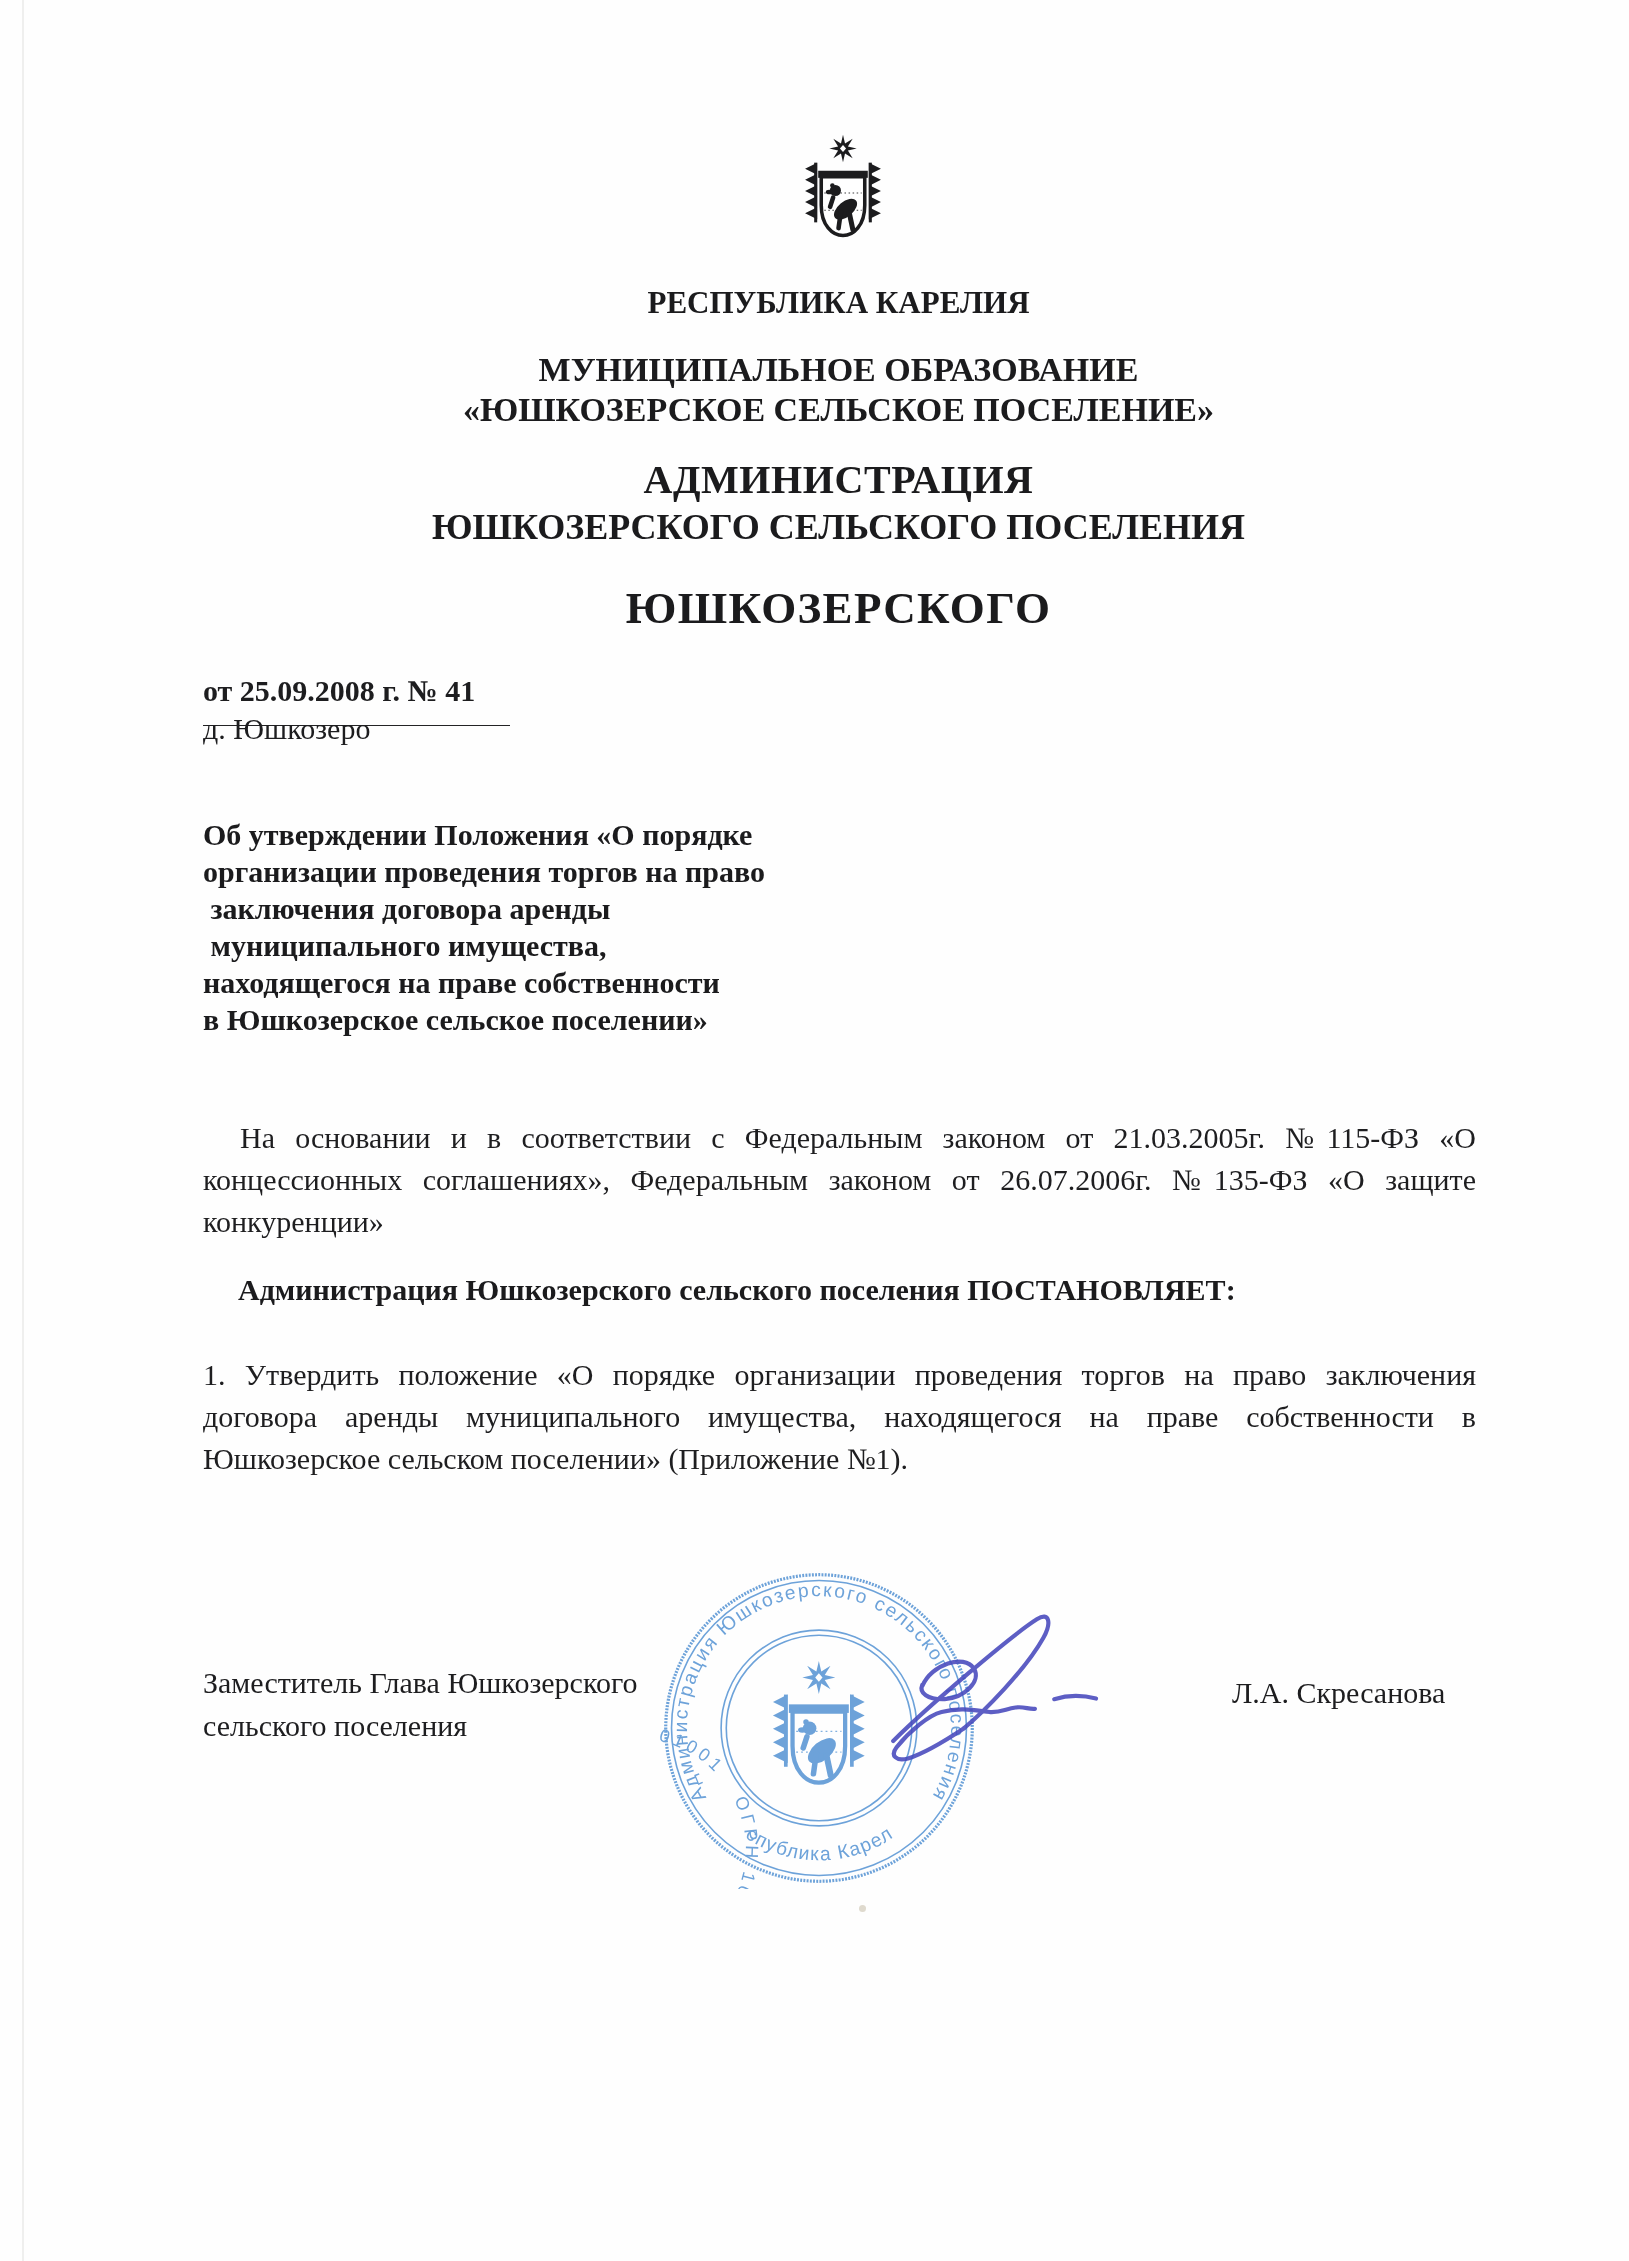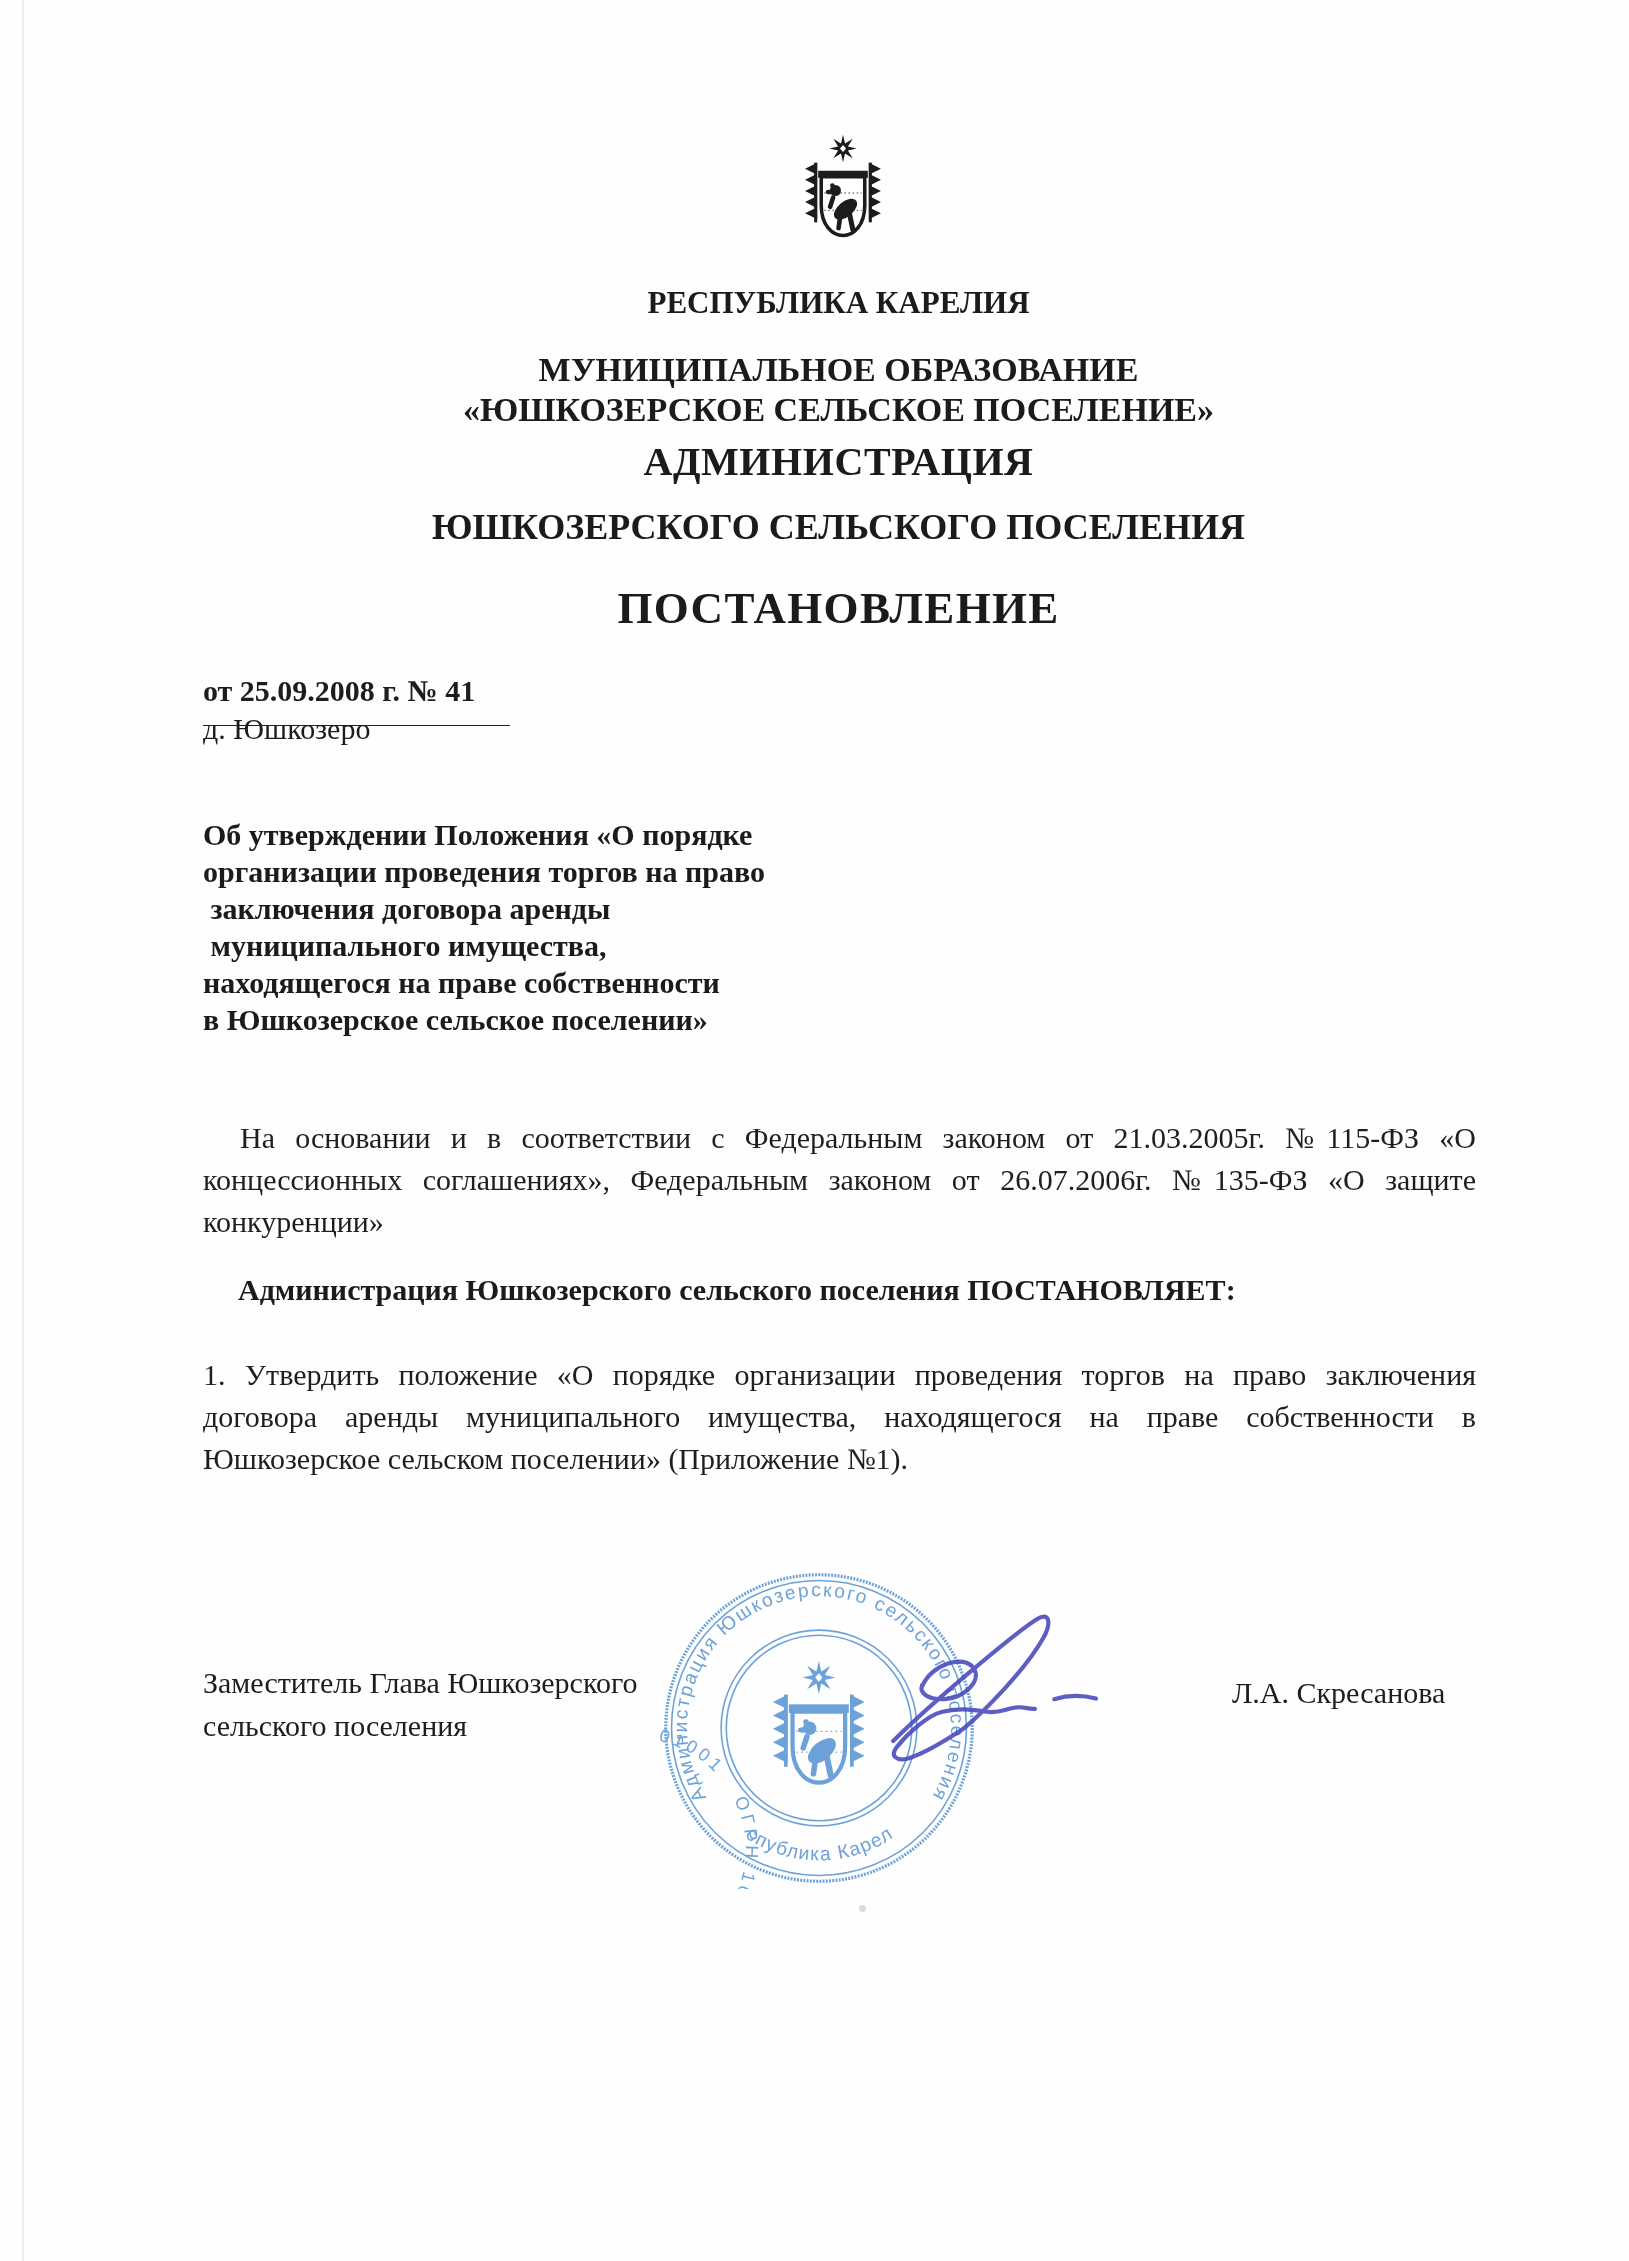--- a/index.html
+++ b/index.html
@@ -13,21 +13,21 @@
   }
   .abs{position:absolute;}
   .centered{left:0;right:0;text-align:center;padding-left:47px;}
   .hdr{font-weight:bold;color:#1b1b1d;}
   .prewrap{white-space:pre-wrap;}
   .body-text{font-size:30px;line-height:42px;color:#1e1e20;}
   .justify{text-align:justify;}
   #hdr-republic{top:285px;font-size:31px;}
   #hdr-mun1{top:351px;font-size:34px;}
   #hdr-mun2{top:391px;font-size:34px;}
-  #hdr-adm1{top:438px;font-size:40px;letter-spacing:0.6px;}
+  #hdr-adm1{top:456px;font-size:40px;letter-spacing:0.6px;}
   #hdr-adm2{top:506px;font-size:36px;}
   #doc-type{top:582px;font-size:45px;letter-spacing:1.3px;}
   #date-line{top:674px;left:203px;font-size:30px;}
   #date-line span{border-bottom:1.9px solid #232325;padding-right:35px;display:inline-block;padding-bottom:17px;font-weight:bold;}
   #place-line{top:712px;left:203px;font-size:30px;}
   #subject{top:816px;left:203px;font-size:30px;font-weight:bold;line-height:37px;color:#1b1b1d;}
   #preamble{top:1117px;left:203px;width:1273px;text-indent:37px;}
   #resolves{top:1273px;left:203px;width:1273px;text-indent:35px;font-weight:bold;font-size:30px;color:#1b1b1d;}
   #item1{top:1354px;left:203px;width:1273px;}
   #sig-title{top:1636px;left:203px;font-size:30px;line-height:43px;margin-top:25px;}
@@ -74,21 +74,21 @@
     </g>
   </defs>
   <use href="#emblem" xlink:href="#emblem" style="color:#1c1c1e"></use>
 </svg>
 
 <div id="hdr-republic" class="abs centered hdr">РЕСПУБЛИКА КАРЕЛИЯ</div>
 <div id="hdr-mun1" class="abs centered hdr">МУНИЦИПАЛЬНОЕ ОБРАЗОВАНИЕ</div>
 <div id="hdr-mun2" class="abs centered hdr">«ЮШКОЗЕРСКОЕ СЕЛЬСКОЕ ПОСЕЛЕНИЕ»</div>
 <div id="hdr-adm1" class="abs centered hdr">АДМИНИСТРАЦИЯ</div>
 <div id="hdr-adm2" class="abs centered hdr">ЮШКОЗЕРСКОГО СЕЛЬСКОГО ПОСЕЛЕНИЯ</div>
-<div id="doc-type" class="abs centered hdr">ПОСТАНОВЛЕНИЕ</div>
+<div id="doc-type" class="abs centered hdr">ЮШКОЗЕРСКОГО</div>
 
 <div id="date-line" class="abs">
   <span>от 25.09.2008 г. № 41</span>
 </div>
 <div id="place-line" class="abs">д. Юшкозеро</div>
 
 <div id="subject" class="abs prewrap">Об утверждении Положения «О порядке
 организации проведения торгов на право
  заключения договора аренды
  муниципального имущества,

